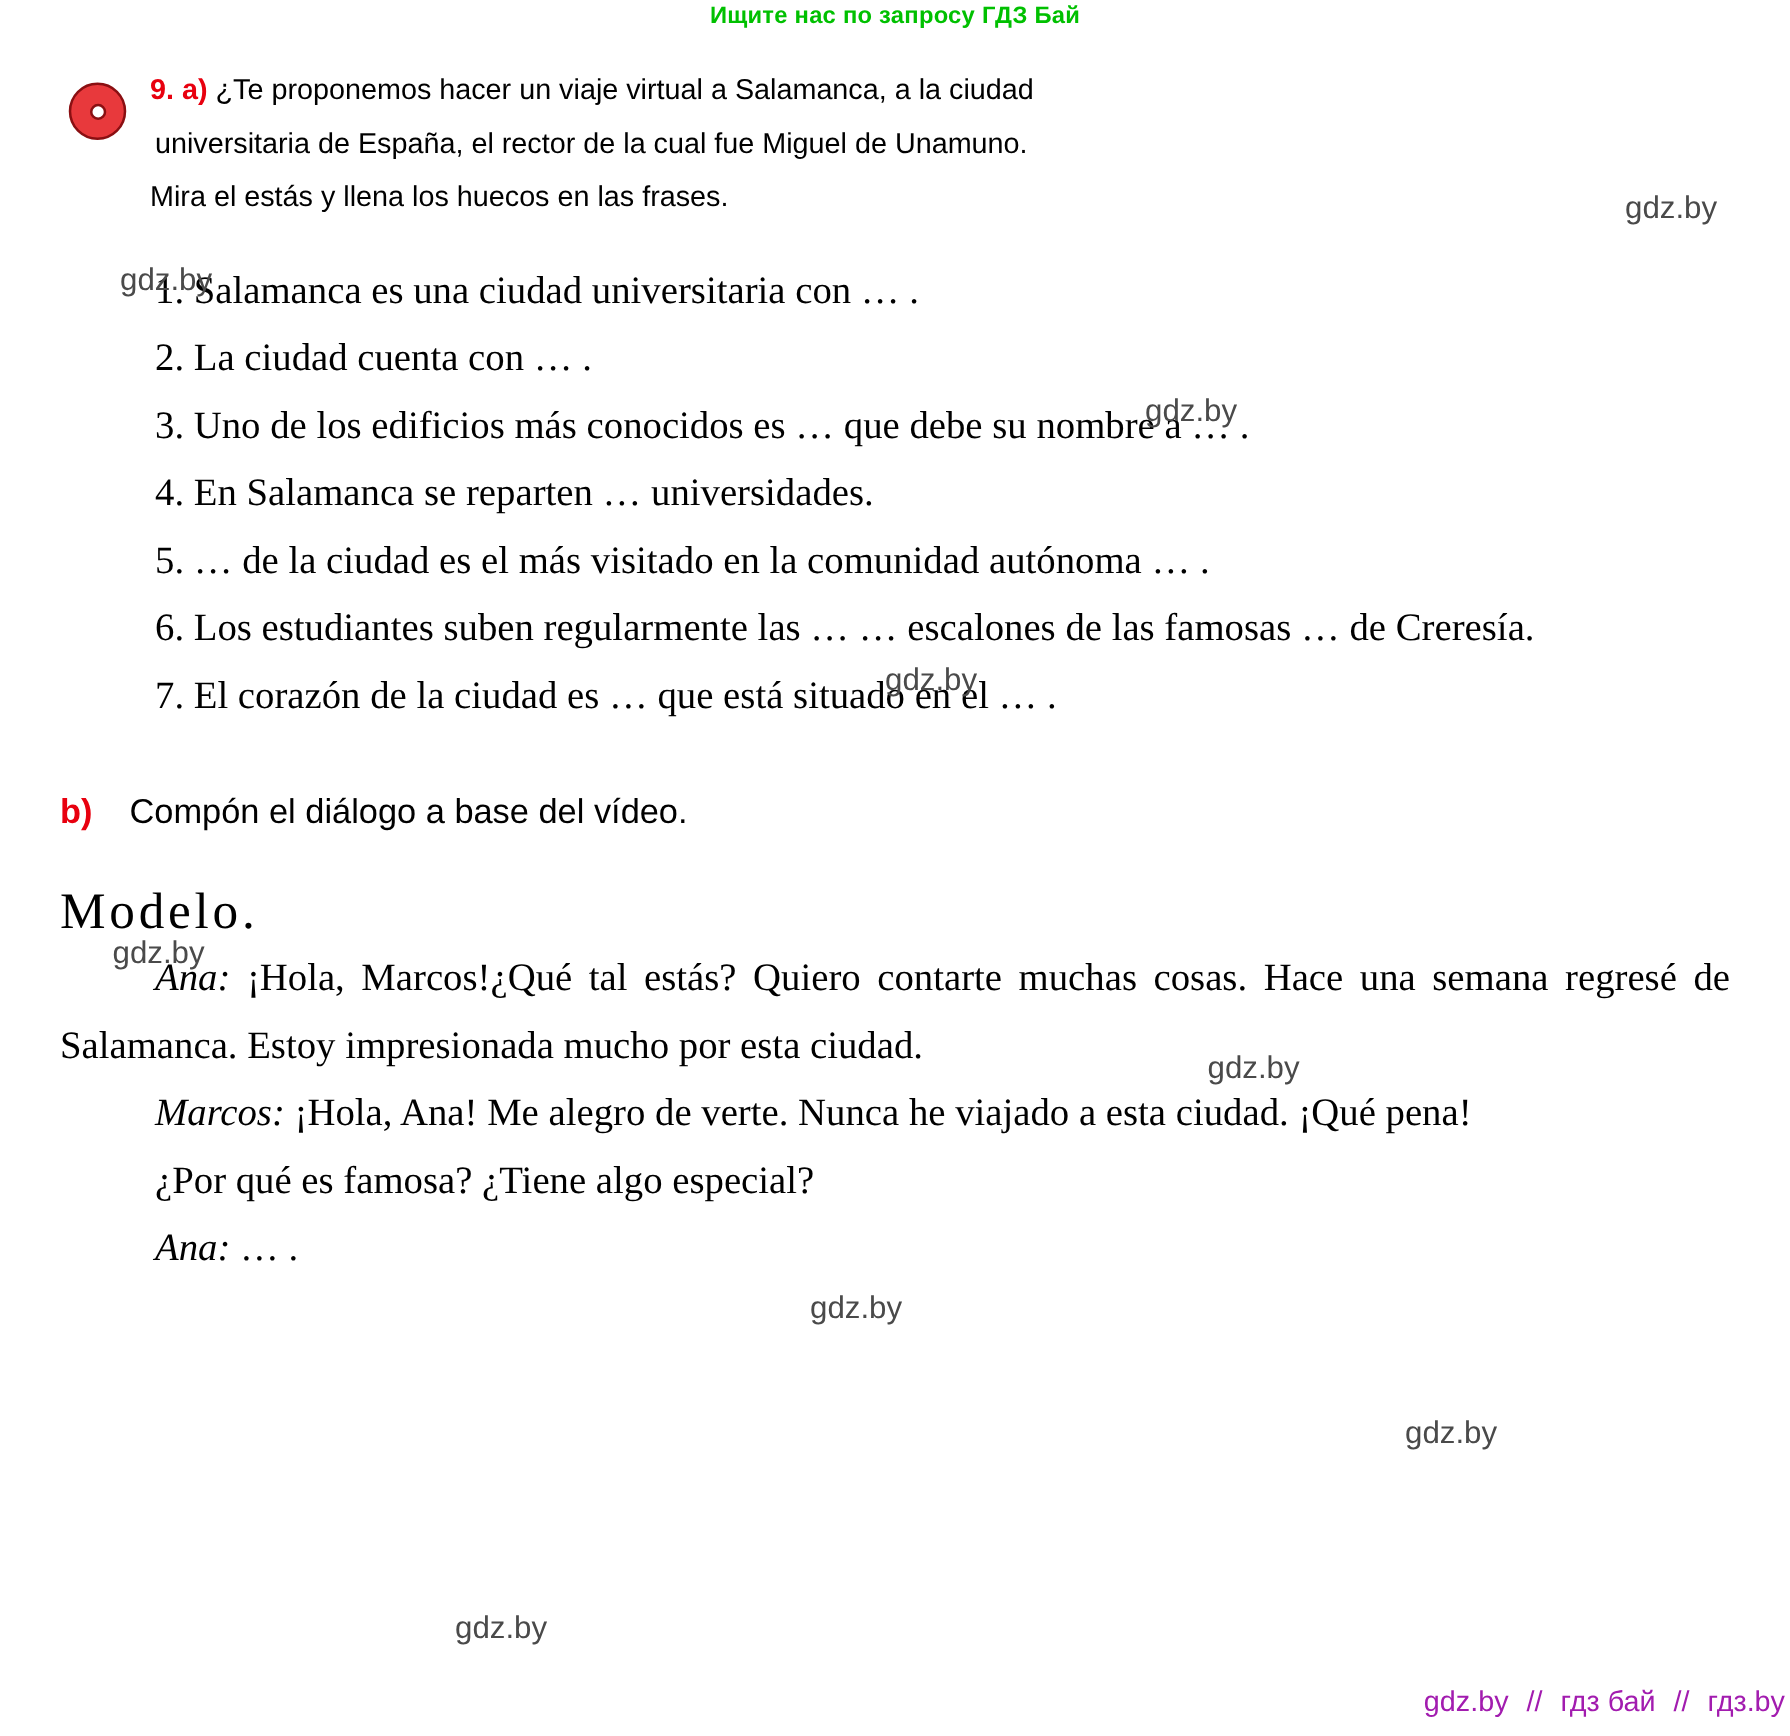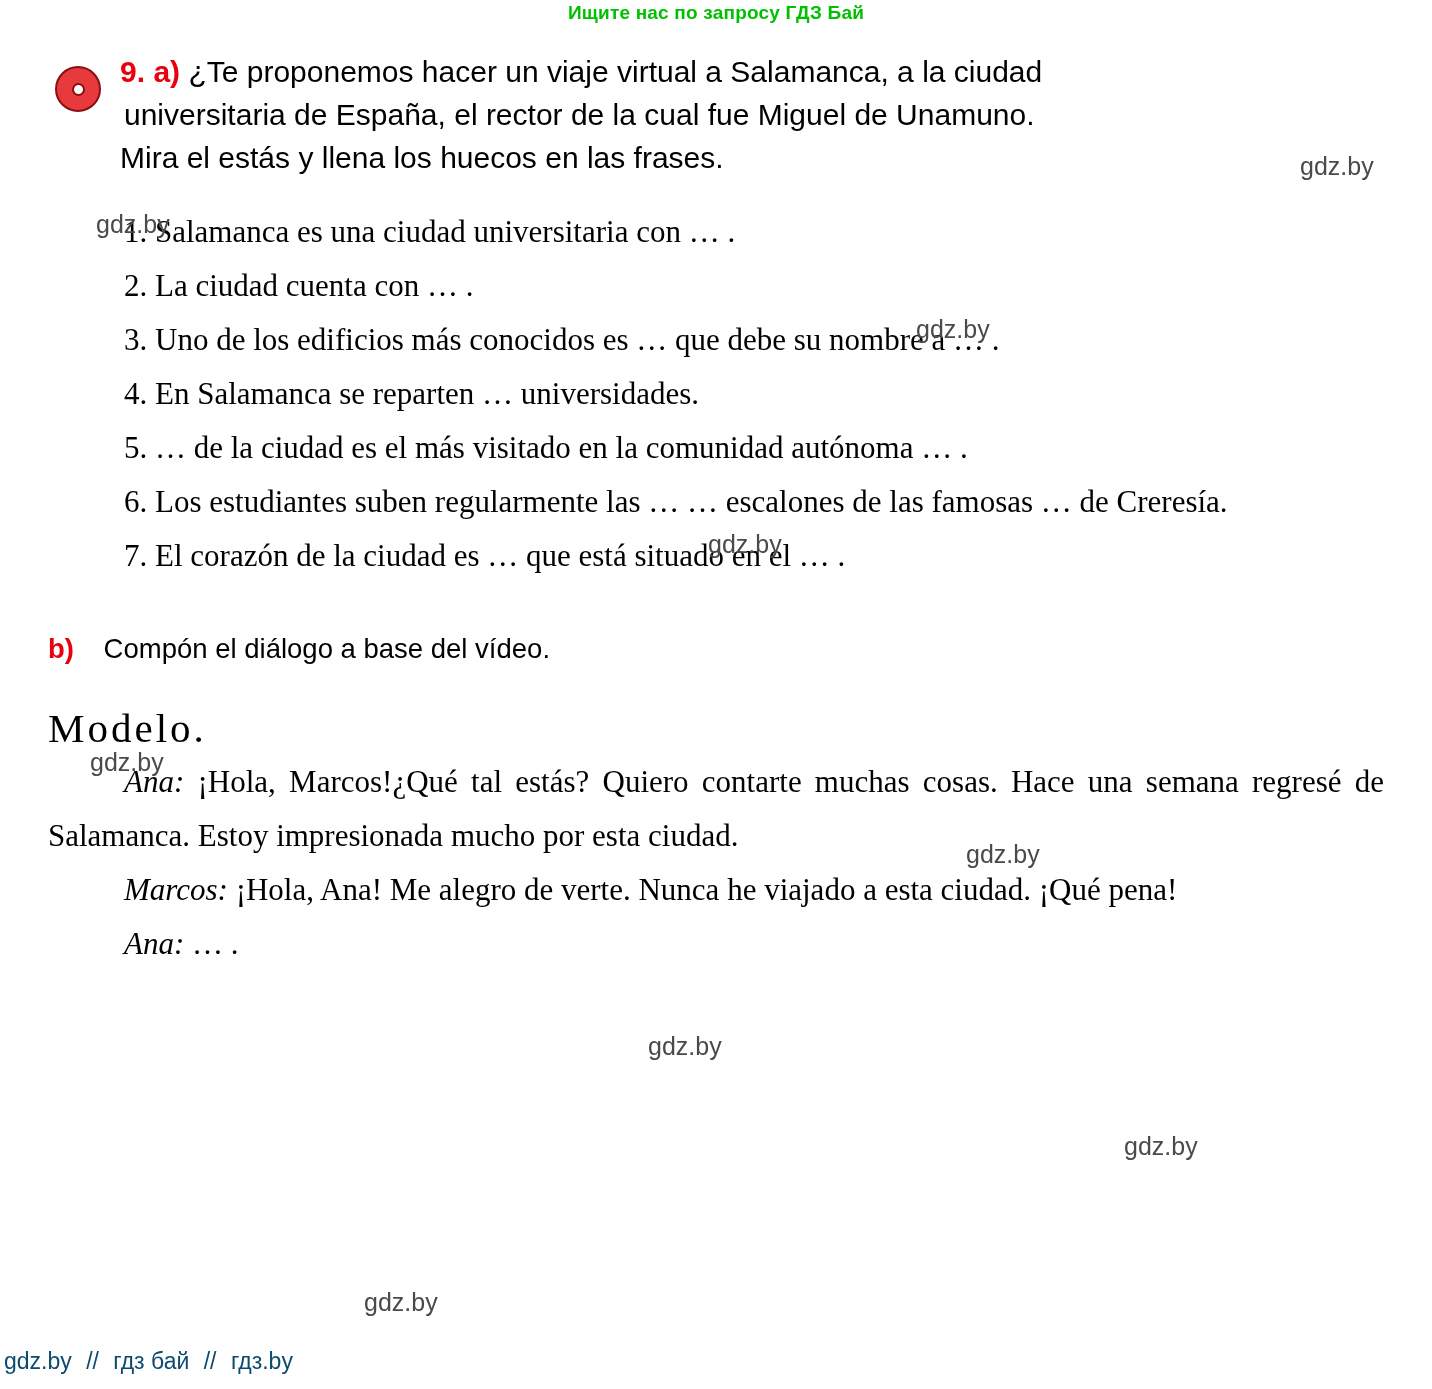--- a/index.html
+++ b/index.html
@@ -36,21 +36,21 @@
     position: absolute;
     top: 50px;
     left: 0;
     width: 1432px;
   }
   
   .task-head {
     position: relative;
     margin: 0 40px 0 45px;
     font-family: "Liberation Sans", sans-serif;
-    font-size: 30px;
+    font-size: 23px;
     line-height: 43px;
     color: #000;
   }
   .cd-icon {
     position: absolute;
     left: 10px;
     top: 16px;
     width: 46px;
     height: 46px;
     border-radius: 50%;
@@ -143,24 +143,24 @@
     font-family: "Liberation Sans", sans-serif;
     font-size: 25px;
     color: #4a4a4a;
     white-space: nowrap;
   }
   .footer-wm {
     position: absolute;
     bottom: 14px;
     left: 0;
     width: 1432px;
-    text-align: left;
+    text-align: right;
     font-family: "Liberation Sans", sans-serif;
     font-size: 23px;
-    color: #0c4a6e;
+    color: #a21caf;
   }
   .footer-wm span { margin: 0 4px; }
 </style>
 </head>
 <body>
 
 <div class="page">
 
   <div class="top-banner">Ищите нас по запросу ГДЗ Бай</div>
 
@@ -197,20 +197,24 @@
     </div>
 
     <div class="dialogue">
       <p>
         <span class="speaker">Ana:</span>
         <span>¡Hola, Marcos!¿Qué tal estás? Quiero contarte muchas cosas. Hace una semana regresé de Salamanca. Estoy impresionada mucho por esta ciudad.</span>
       </p>
       <p>
         <span class="speaker">Marcos:</span>
         <span>¡Hola, Ana! Me alegro de verte. Nunca he viajado a esta ciudad. ¡Qué pena!</span>
+      </p>
+      <p>
+        <span class="speaker"></span>
+        <span>¿Por qué es famosa? ¿Tiene algo especial?</span>
       </p>
       <p>
         <span class="speaker">Ana:</span>
         <span>… .</span>
       </p>
     </div>
 
   </div>
 
   <div id="watermark-layer">

